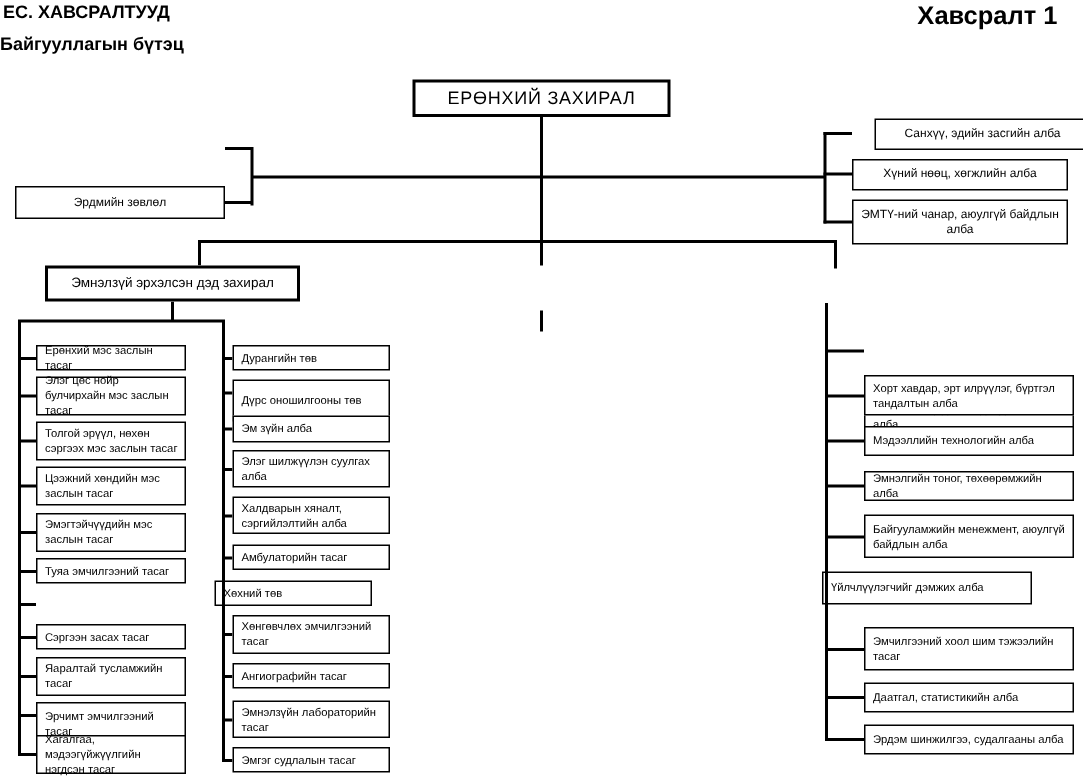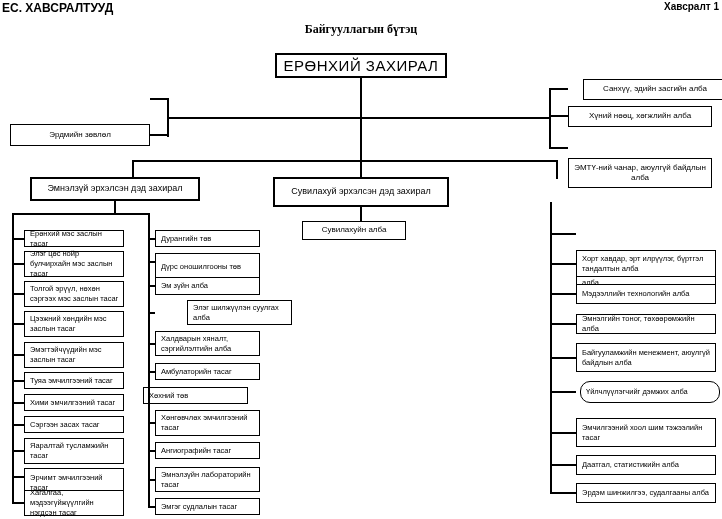--- a/index.html
+++ b/index.html
@@ -1,30 +1,30 @@
 <!DOCTYPE html>
 <html><head>
 <meta charset="utf-8">
 <style>
   html,body{margin:0;padding:0;background:#fff;}
   #canvas{
     position:relative;width:722px;height:519px;background:#ffffff;
     font-family:"Liberation Sans", sans-serif;color:#000;overflow:hidden;
   }
   .hdr-left{position:absolute;left:2px;top:1px;font-size:12px;font-weight:bold;}
-  .hdr-right{position:absolute;right:3px;top:1px;font-size:10px;font-weight:bold;}
-  .page-title{position:absolute;left:0;top:22px;width:100%;text-align:center;font-size:12px;font-weight:bold;font-family:Liberation Serif, serif;}
+  .hdr-right{position:absolute;right:17px;top:1px;font-size:17px;font-weight:bold;}
+  .page-title{position:absolute;left:0;top:22px;width:100%;text-align:left;font-size:12px;font-weight:bold;}
   .line{position:absolute;background:#000;}
   .box{
     position:absolute;box-sizing:border-box;background:#fff;border:1.5px solid #000;
     font-size:7.5px;line-height:1.3;display:flex;align-items:center;justify-content:flex-start;
     text-align:left;padding:1px 3px 1px 5px;
   }
   .box.center{justify-content:center;text-align:center;padding:1px 2px;}
-  .root-box{border-width:2px;font-size:15px;letter-spacing:.5px;}
+  .root-box{border-width:2px;font-size:12px;letter-spacing:.5px;}
   .deputy-box{border-width:2px;font-size:9px;}
   .council-box{font-size:8px;}
   .staff-box{font-size:8px;}
   .small-center{font-size:8px;}
 </style>
 </head>
 <body>
 
 <div id="canvas">
 
@@ -48,58 +48,55 @@
   <div class="line" style="left:360px;top:160px;width:2px;height:17px;"></div>
   <div class="line" style="left:556px;top:160px;width:2px;height:19px;"></div>
   <div class="line" style="left:360px;top:207px;width:2px;height:14px;"></div>
   <div class="line" style="left:114px;top:201px;width:2px;height:13px;"></div>
   <div class="line" style="left:12px;top:213px;width:138px;height:2px;"></div>
 
   <div class="box center council-box" style="left:10px;top:124px;width:140px;height:22px;">Эрдмийн зөвлөл</div>
 
   <div class="box center staff-box" style="left:568px;top:79px;width:144px;height:21px;margin-left:15px;">Санхүү, эдийн засгийн алба</div>
   <div class="box center staff-box" style="left:568px;top:106px;width:144px;height:21px;">Хүний нөөц, хөгжлийн алба</div>
-  <div class="box center staff-box" style="left:568px;top:133px;width:144px;height:30px;margin-top:25px;">ЭМТҮ-ний чанар, аюулгүй байдлын алба</div>
+  <div class="box center staff-box" style="left:568px;top:133px;width:144px;height:30px;">ЭМТҮ-ний чанар, аюулгүй байдлын алба</div>
 
   <div class="box center deputy-box" style="left:30px;top:177px;width:170px;height:24px;">Эмнэлзүй эрхэлсэн дэд захирал</div>
-  <div class="box center deputy-box" style="left:273px;top:177px;width:176px;height:30px;">Сувилахуй эрхэлсэн дэд захирал</div>
 
-  <div class="box center small-center" style="left:302px;top:221px;width:104px;height:19px;">Сувилахуйн алба</div>
 
 <div class="line" style="left: 12px; top: 238px; width: 12px; height: 2px;"></div>
     <div class="box" style="left: 24px; top: 230px; width: 100px; height: 17px;">Ерөнхий мэс заслын тасаг</div>
     <div class="line" style="left: 12px; top: 263px; width: 12px; height: 2px;"></div>
     <div class="box" style="left: 24px; top: 251px; width: 100px; height: 26px;">Элэг цөс нойр булчирхайн мэс заслын тасаг</div>
     <div class="line" style="left: 12px; top: 293px; width: 12px; height: 2px;"></div>
     <div class="box" style="left: 24px; top: 281px; width: 100px; height: 26px;">Толгой эрүүл, нөхөн сэргээх мэс заслын тасаг</div>
     <div class="line" style="left: 12px; top: 323px; width: 12px; height: 2px;"></div>
     <div class="box" style="left: 24px; top: 311px; width: 100px; height: 26px;">Цээжний хөндийн мэс заслын тасаг</div>
     <div class="line" style="left: 12px; top: 354px; width: 12px; height: 2px;"></div>
     <div class="box" style="left: 24px; top: 342px; width: 100px; height: 26px;">Эмэгтэйчүүдийн мэс заслын тасаг</div>
     <div class="line" style="left: 12px; top: 380px; width: 12px; height: 2px;"></div>
     <div class="box" style="left: 24px; top: 372px; width: 100px; height: 17px;">Туяа эмчилгээний тасаг</div>
     <div class="line" style="left: 12px; top: 402px; width: 12px; height: 2px;"></div>
-    <div class="box" style="left: 24px; top: 394px; width: 100px; height: 17px;">Хими эмчилгээний тасаг</div>
     <div class="line" style="left: 12px; top: 424px; width: 12px; height: 2px;"></div>
     <div class="box" style="left: 24px; top: 416px; width: 100px; height: 17px;">Сэргээн засах тасаг</div>
     <div class="line" style="left: 12px; top: 450px; width: 12px; height: 2px;"></div>
     <div class="box" style="left: 24px; top: 438px; width: 100px; height: 26px;">Яаралтай тусламжийн тасаг</div>
     <div class="line" style="left: 12px; top: 476px; width: 12px; height: 2px;"></div>
     <div class="box" style="left: 24px; top: 468px; width: 100px; height: 29px;">Эрчимт эмчилгээний тасаг</div>
     <div class="line" style="left: 12px; top: 502px; width: 12px; height: 2px;"></div>
     <div class="box" style="left: 24px; top: 490px; width: 100px; height: 26px;">Хагалгаа, мэдээгүйжүүлгийн нэгдсэн тасаг</div>
     <div class="line" style="left: 12px; top: 214px; width: 2px; height: 290px;"></div>
     <div class="line" style="left: 148px; top: 238px; width: 7px; height: 2px;"></div>
     <div class="box" style="left: 155px; top: 230px; width: 105px; height: 17px;">Дурангийн төв</div>
     <div class="line" style="left: 148px; top: 261px; width: 7px; height: 2px;"></div>
     <div class="box" style="left: 155px; top: 253px; width: 105px; height: 28px;">Дүрс оношилгооны төв</div>
     <div class="line" style="left: 148px; top: 285px; width: 7px; height: 2px;"></div>
     <div class="box" style="left: 155px; top: 277px; width: 105px; height: 18px;">Эм зүйн алба</div>
     <div class="line" style="left: 148px; top: 312px; width: 7px; height: 2px;"></div>
-    <div class="box" style="left: 155px; top: 300px; width: 105px; height: 25px; margin-left: 32px;">Элэг шилжүүлэн суулгах алба</div>
+    <div class="box" style="left: 155px; top: 300px; width: 105px; height: 25px;">Элэг шилжүүлэн суулгах алба</div>
     <div class="line" style="left: 148px; top: 343px; width: 7px; height: 2px;"></div>
     <div class="box" style="left: 155px; top: 331px; width: 105px; height: 25px;">Халдварын хяналт, сэргийлэлтийн алба</div>
     <div class="line" style="left: 148px; top: 371px; width: 7px; height: 2px;"></div>
     <div class="box" style="left: 155px; top: 363px; width: 105px; height: 17px;">Амбулаторийн тасаг</div>
     <div class="line" style="left: 148px; top: 395px; width: 7px; height: 2px;"></div>
     <div class="box" style="left: 143px; top: 387px; width: 105px; height: 17px;">Хөхний төв</div>
     <div class="line" style="left: 148px; top: 422px; width: 7px; height: 2px;"></div>
     <div class="box" style="left: 155px; top: 410px; width: 105px; height: 26px;">Хөнгөвчлөх эмчилгээний тасаг</div>
     <div class="line" style="left: 148px; top: 450px; width: 7px; height: 2px;"></div>
     <div class="box" style="left: 155px; top: 442px; width: 105px; height: 17px;">Ангиографийн тасаг</div>
@@ -112,21 +109,21 @@
     <div class="box" style="left: 576px; top: 225px; width: 140px; height: 17px; margin-top: 44px;">Нийгмийн эрүүл мэнд, сургалтын алба</div>
     <div class="line" style="left: 550px; top: 263px; width: 26px; height: 2px;"></div>
     <div class="box" style="left: 576px; top: 250px; width: 140px; height: 27px;">Хорт хавдар, эрт илрүүлэг, бүртгэл тандалтын алба</div>
     <div class="line" style="left: 550px; top: 293px; width: 26px; height: 2px;"></div>
     <div class="box" style="left: 576px; top: 284px; width: 140px; height: 20px;">Мэдээллийн технологийн алба</div>
     <div class="line" style="left: 550px; top: 323px; width: 26px; height: 2px;"></div>
     <div class="box" style="left: 576px; top: 314px; width: 140px; height: 20px;">Эмнэлгийн тоног, төхөөрөмжийн алба</div>
     <div class="line" style="left: 550px; top: 357px; width: 26px; height: 2px;"></div>
     <div class="box" style="left: 576px; top: 343px; width: 140px; height: 29px;">Байгууламжийн менежмент, аюулгүй байдлын алба</div>
     <div class="line" style="left: 550px; top: 391px; width: 26px; height: 2px;"></div>
-    <div class="box" style="left: 580px; top: 381px; width: 140px; height: 22px; border-radius: 10px;">Үйлчлүүлэгчийг дэмжих алба</div>
+    <div class="box" style="left: 548px; top: 381px; width: 140px; height: 22px;">Үйлчлүүлэгчийг дэмжих алба</div>
     <div class="line" style="left: 550px; top: 432px; width: 26px; height: 2px;"></div>
     <div class="box" style="left: 576px; top: 418px; width: 140px; height: 29px;">Эмчилгээний хоол шим тэжээлийн тасаг</div>
     <div class="line" style="left: 550px; top: 464px; width: 26px; height: 2px;"></div>
     <div class="box" style="left: 576px; top: 455px; width: 140px; height: 20px;">Даатгал, статистикийн алба</div>
     <div class="line" style="left: 550px; top: 492px; width: 26px; height: 2px;"></div>
     <div class="box" style="left: 576px; top: 483px; width: 140px; height: 20px;">Эрдэм шинжилгээ, судалгааны алба</div>
     <div class="line" style="left: 550px; top: 202px; width: 2px; height: 292px;"></div>
   </div>
 
 </body></html>

